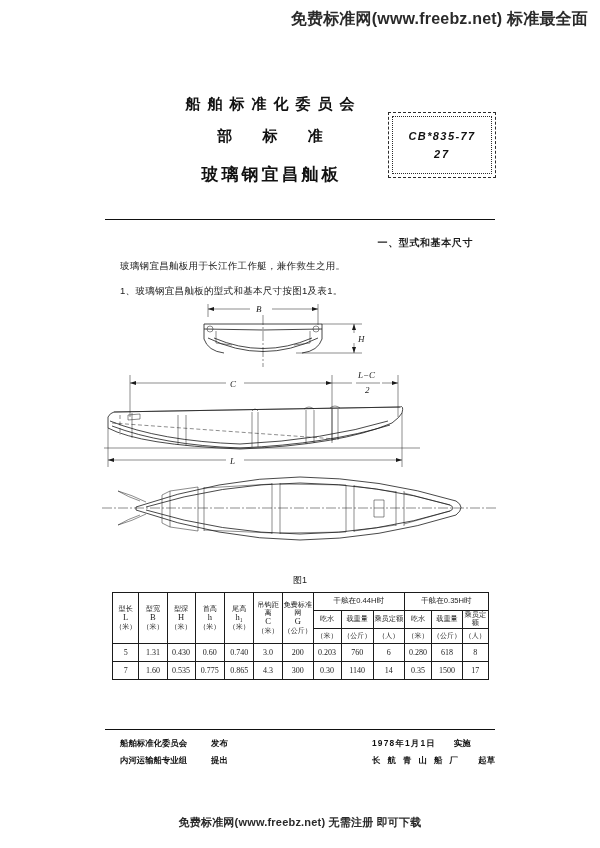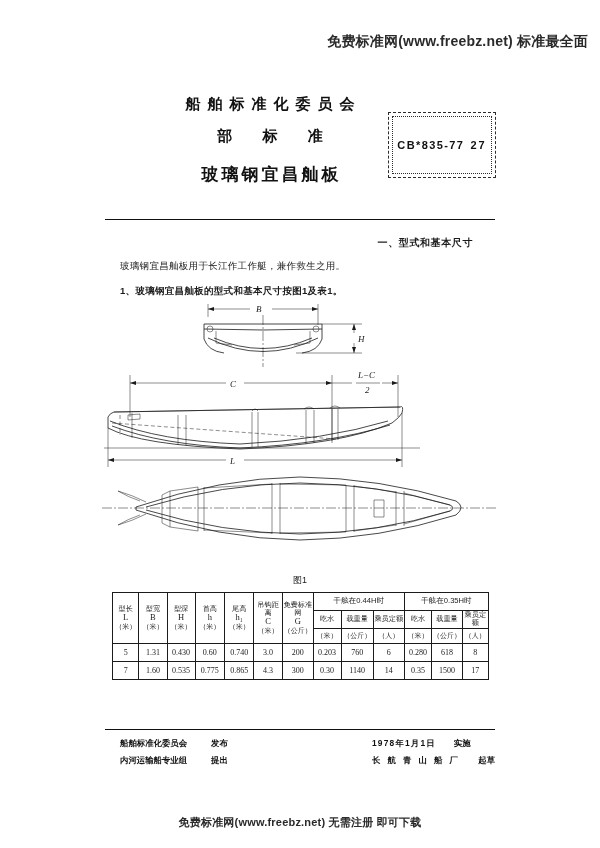--- a/index.html
+++ b/index.html
@@ -15,21 +15,21 @@
 
   
   .wm{
     position:absolute;
     font-family:"Liberation Sans","DejaVu Sans",sans-serif;
     font-weight:700;
     color:#2a2a2a;
     white-space:nowrap;
     letter-spacing:.2px;
   }
-  .wm-top{right:12px;top:9px;font-size:14px;margin-top:24px;}
+  .wm-top{right:12px;top:9px;font-size:16px;}
   .wm-bottom{left:0;right:0;bottom:18px;text-align:center;font-size:11px;}
 
   
   .title-block{position:absolute;left:0;right:0;top:95px;}
   .t-line{
     text-align:center;
     font-weight:700;
     color:#111;
     font-family:"Liberation Sans","DejaVu Sans",sans-serif;
   }
@@ -41,23 +41,24 @@
     position:absolute;
     left:388px;top:112px;
     width:100px;height:58px;
     border:1px dashed #2b2b2b;
     padding:3px;
   }
   .std-box-inner{
     width:100%;height:100%;
     border:1px dotted #2b2b2b;
     box-sizing:border-box;
-    display:flex;flex-direction:row;
+    display:flex;flex-direction:column;
     align-items:center;justify-content:center;
     gap:6px;
+    font-style:italic;
   }
   .std-no{
     font-family:"Liberation Sans","DejaVu Sans",sans-serif;
     font-size:11px;font-weight:700;letter-spacing:1.4px;color:#111;
   }
   .std-page{
     font-family:"Liberation Sans","DejaVu Sans",sans-serif;
     font-size:11px;font-weight:700;letter-spacing:2px;color:#111;
   }
 
@@ -76,21 +77,21 @@
     font-size:9.5px;
     color:#1b1b1b;
     letter-spacing:.3px;
     font-family:"Liberation Sans","DejaVu Sans",sans-serif;
   }
   .p-intro{margin:0 0 12px 0;}
   .p-head{
     text-align:right;font-weight:700;font-size:10px;
     letter-spacing:.6px;margin:0 22px 10px 0;
   }
-  .p-item{margin:0;font-weight:bold;}
+  .p-item{margin:0;}
 
   
   .figure{position:absolute;left:100px;top:295px;width:400px;height:295px;}
   .fig-caption{
     position:absolute;left:0;right:0;top:574px;
     text-align:center;font-size:9px;
     font-family:"Liberation Sans","DejaVu Sans",sans-serif;
     color:#1b1b1b;
   }
   svg{display:block;}

